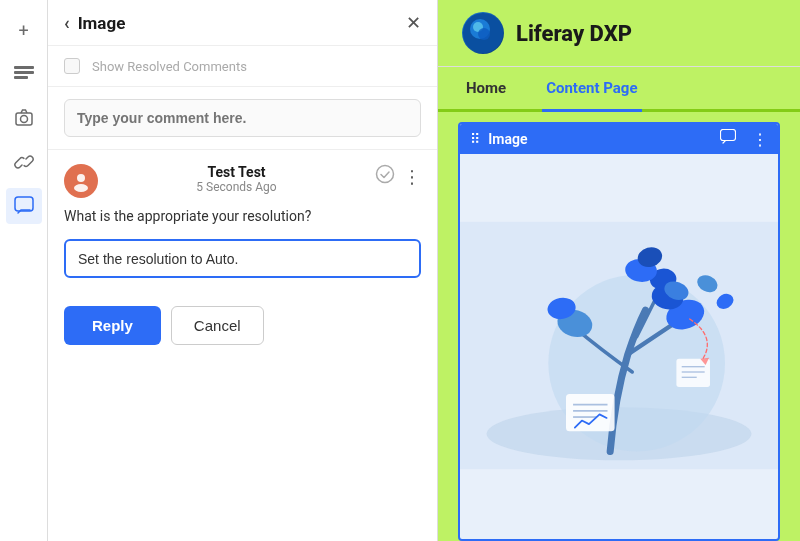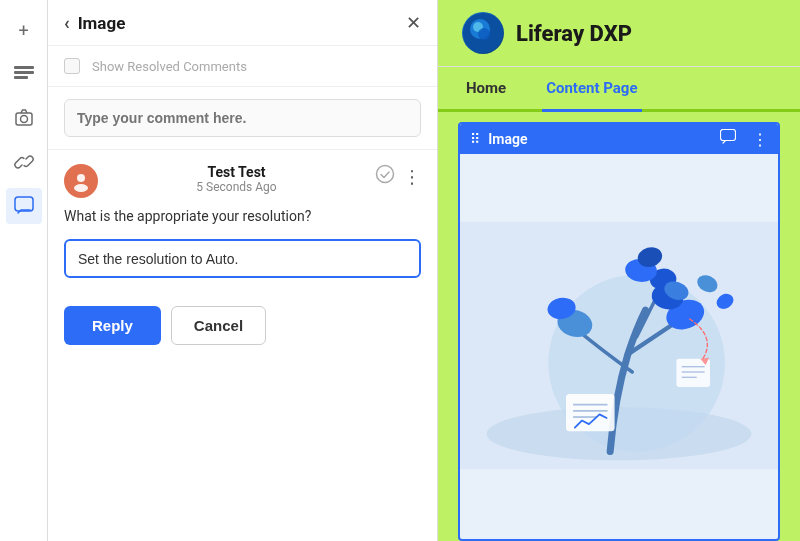--- a/index.html
+++ b/index.html
@@ -193,21 +193,21 @@
       font-weight: 600;
       cursor: pointer;
     }
     .btn-cancel {
       background: #fff;
       color: #333;
       border: 1.5px solid #ccc;
       border-radius: 6px;
       padding: 10px 22px;
       font-size: 15px;
-      font-weight: 700;
+      font-weight: 400;
       cursor: pointer;
     }
 
     
     .content-area {
       flex: 1;
       display: flex;
       flex-direction: column;
       background: #bef264;
     }

